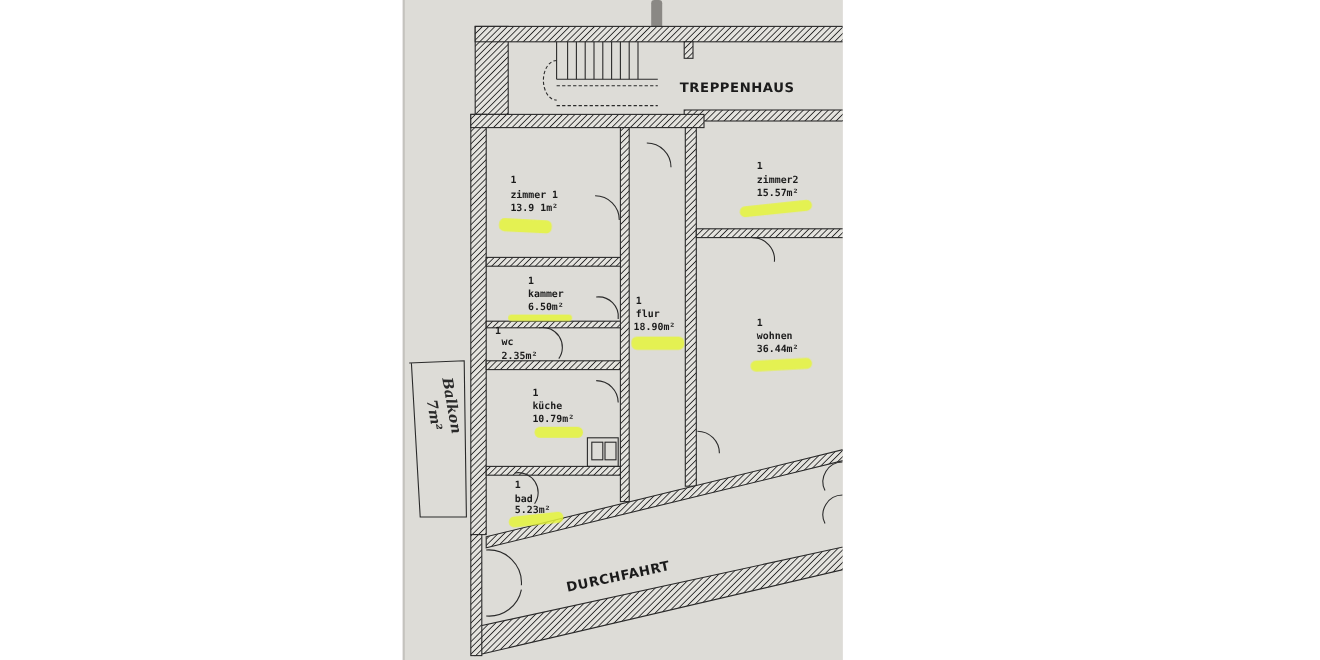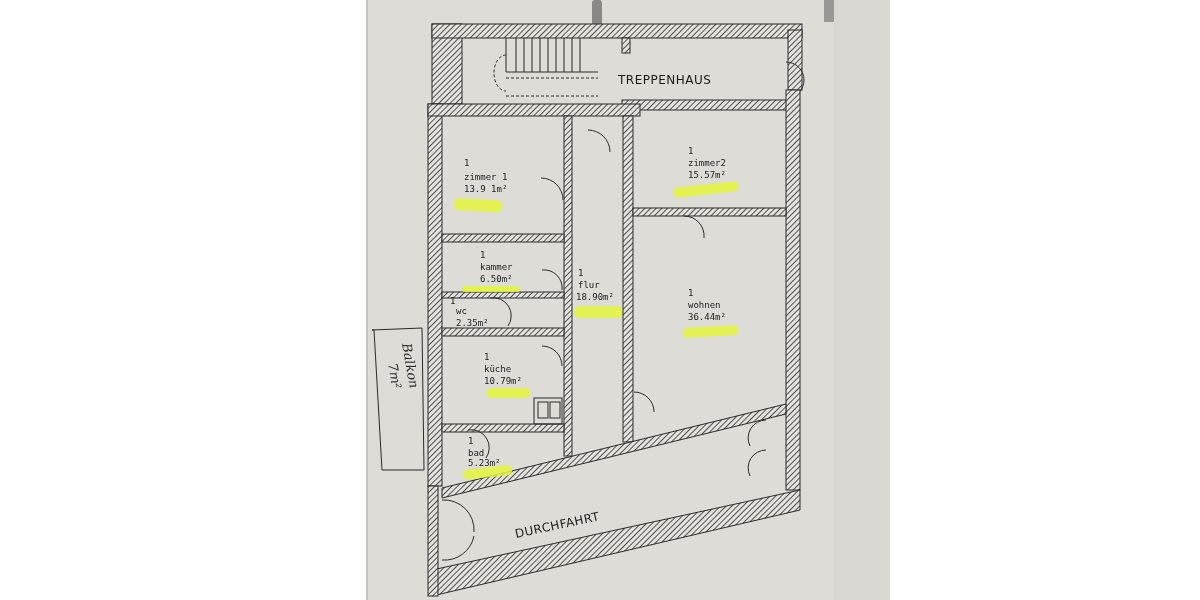--- a/index.html
+++ b/index.html
@@ -1,17 +1,17 @@
 <!DOCTYPE html>
 <html><head>
 <meta charset="utf-8">
 <style>
   html,body{margin:0;padding:0;background:#ffffff;}
   body{width:1200px;height:600px;position:relative;overflow:hidden;font-family:"DejaVu Sans",sans-serif;}
-  .photo{position:absolute;left:366px;top:0;width:524px;height:600px;background:#d9d8d3;overflow:hidden;}
+  .photo{position:absolute;left:366px;top:0;width:400px;height:600px;background:#d9d8d3;overflow:hidden;font-weight:bold;}
   .photo svg{position:absolute;left:0;top:0;}
   .lbl{font-family:"DejaVu Sans Mono",monospace;font-size:9px;fill:#1b1b1b;}
   .big{font-family:"DejaVu Sans",sans-serif;font-size:12px;fill:#1b1b1b;letter-spacing:0.5px;}
   .hand{font-family:"DejaVu Serif",serif;font-size:13px;fill:#2a2a2a;font-style:italic;}
 </style>
 </head>
 <body>
 
 <div class="photo">
   <svg width="468" height="600" viewBox="0 0 468 600">

